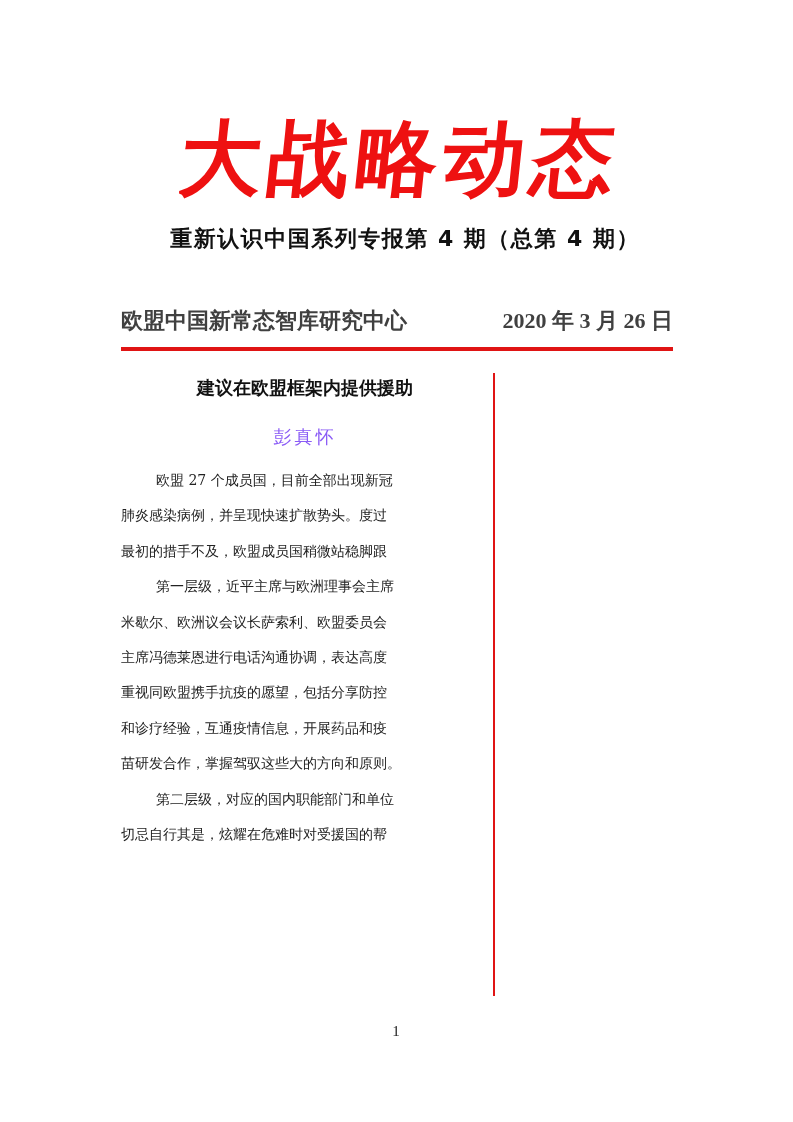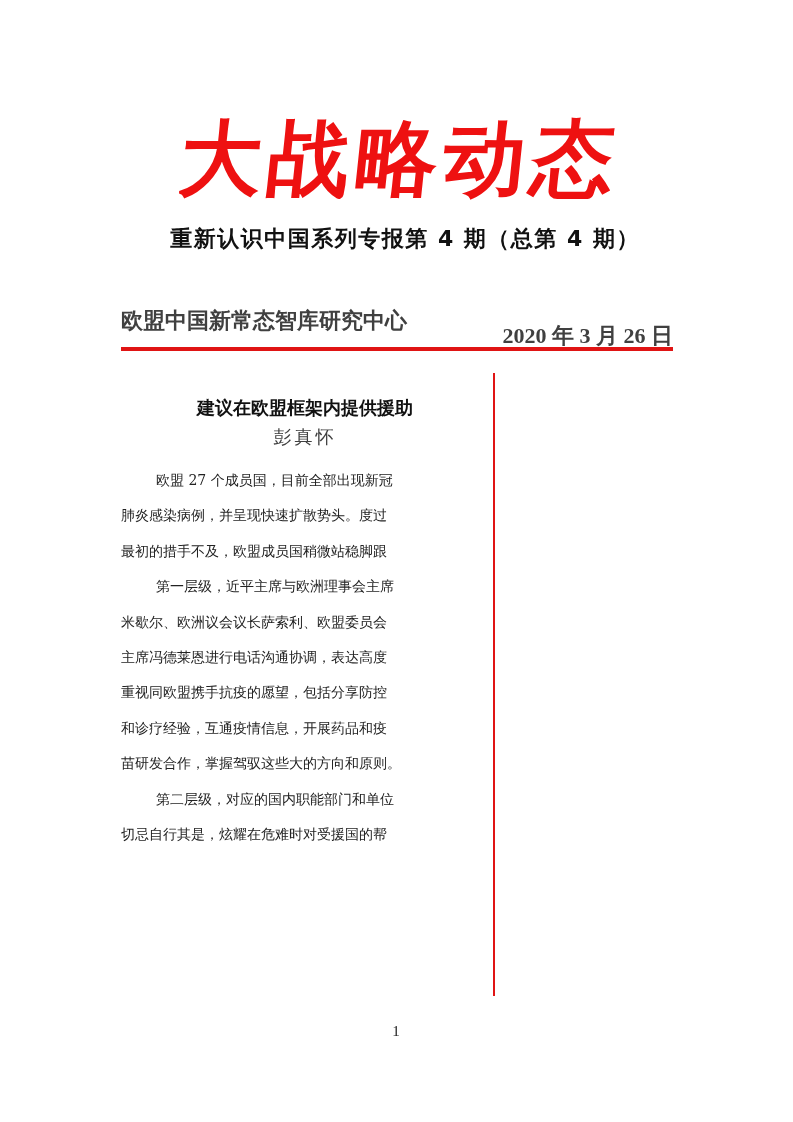--- a/index.html
+++ b/index.html
@@ -19,40 +19,40 @@
     text-align: right;
     font-family: "DejaVu Sans", sans-serif; font-weight: bold;
     font-size: 22px; letter-spacing: 1.5px; color: #111;
   }
   .org-row {
     position: absolute; left: 121px; top: 306px; width: 552px; height: 34px;
     font-family: Liberation Serif, serif; font-weight: bold;
     font-size: 22px; color: #404040;
   }
   .org-row .org { position: absolute; left: 0; top: 0; }
-  .org-row .date { position: absolute; right: 0; top: 0; margin-top: 15px; }
+  .org-row .date { position: absolute; right: 0; top: 0; }
   .rule-h {
     position: absolute; left: 121px; top: 347px; width: 552px; height: 4px;
     background: #e01414;
   }
   .rule-v {
     position: absolute; left: 493px; top: 373px; width: 2px; height: 623px;
     background: #e01414;
   }
   .article-title {
     position: absolute; left: 120px; top: 376px; width: 370px;
     text-align: center;
     font-family: "DejaVu Sans", sans-serif; font-weight: bold;
-    font-size: 18px; color: #111; margin-top: 20px;
+    font-size: 18px; color: #111;
   }
   .author {
     position: absolute; left: 120px; top: 425px; width: 370px;
     text-align: center;
     font-family: "DejaVu Serif", serif;
-    font-size: 18px; color: #404040; letter-spacing: 3px;
+    font-size: 18px; color: #8b5cf6; letter-spacing: 3px;
   }
   .body-text {
     position: absolute; left: 121px; top: 463px; width: 360px;
     font-family: "DejaVu Serif", serif;
     font-size: 14px; line-height: 35.4px; color: #222;
   }
   .body-text .line { white-space: nowrap; height: 35.4px; }
   .body-text .indent { padding-left: 35px; }
   .page-number {
     position: absolute; left: 380px; top: 1023px; width: 32px;

